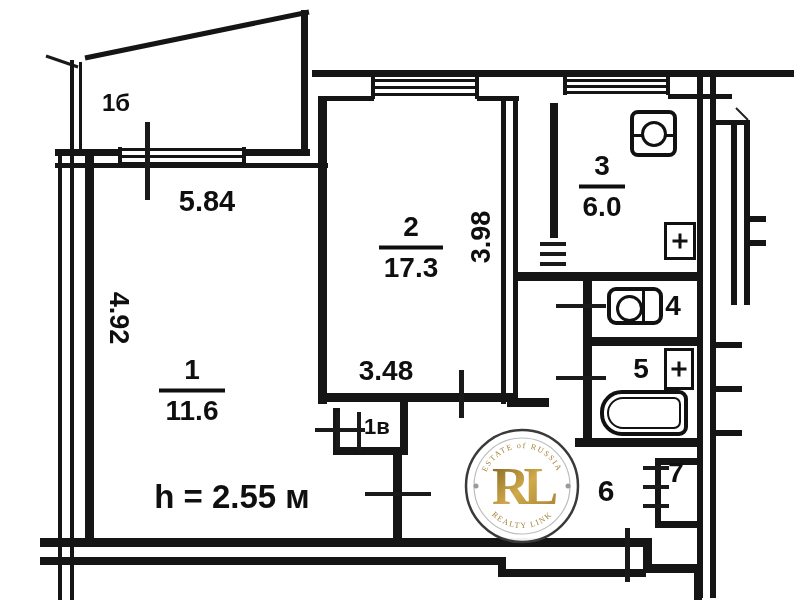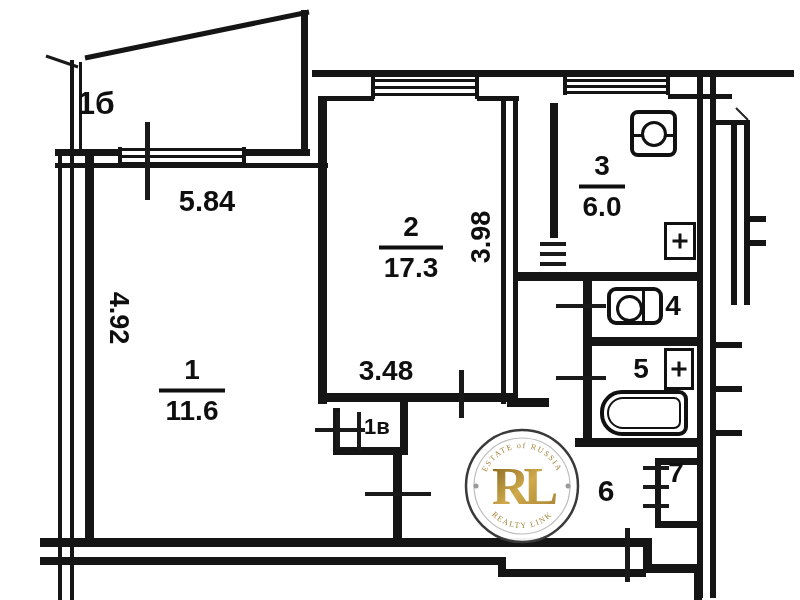--- a/index.html
+++ b/index.html
@@ -149,29 +149,30 @@
     <i class="tankline"></i>
   </div>
   <div class="fixture vent" style="left:664px;top:348px;width:30px;height:42px">
     <i class="ph"></i>
       <i class="pv"></i>
   </div>
   <div class="fixture tub" style="left:600px;top:390px;width:88px;height:46px">
     <i class="inner"></i>
   </div>
 
-  <div class="lbl" style="left:96px;top:103px;font-size:32px">1б</div>
+  <div class="lbl" style="left:116px;top:103px;font-size:24px">1б</div>
   <div class="lbl" style="left:207px;top:201px;font-size:29px">5.84</div>
 
   <div class="rlabel" style="left:192px;top:390px">
     <span class="num">1</span>
     <span class="bar" style="width:66px"></span>
     <span class="area">11.6</span>
   </div>
   <div class="lbl vdim-cw" style="left:118px;top:318px;font-size:27px">4.92</div>
+  <div class="lbl" style="left:232px;top:496px;font-size:33px">h = 2.55 м</div>
 
   <div class="rlabel" style="left:411px;top:247px">
     <span class="num">2</span>
     <span class="bar" style="width:64px"></span>
     <span class="area">17.3</span>
   </div>
   <div class="lbl vdim-ccw" style="left:481px;top:237px;font-size:27px">3.98</div>
   <div class="lbl" style="left:386px;top:371px;font-size:28px">3.48</div>
 
   <div class="rlabel" style="left:602px;top:186px">

